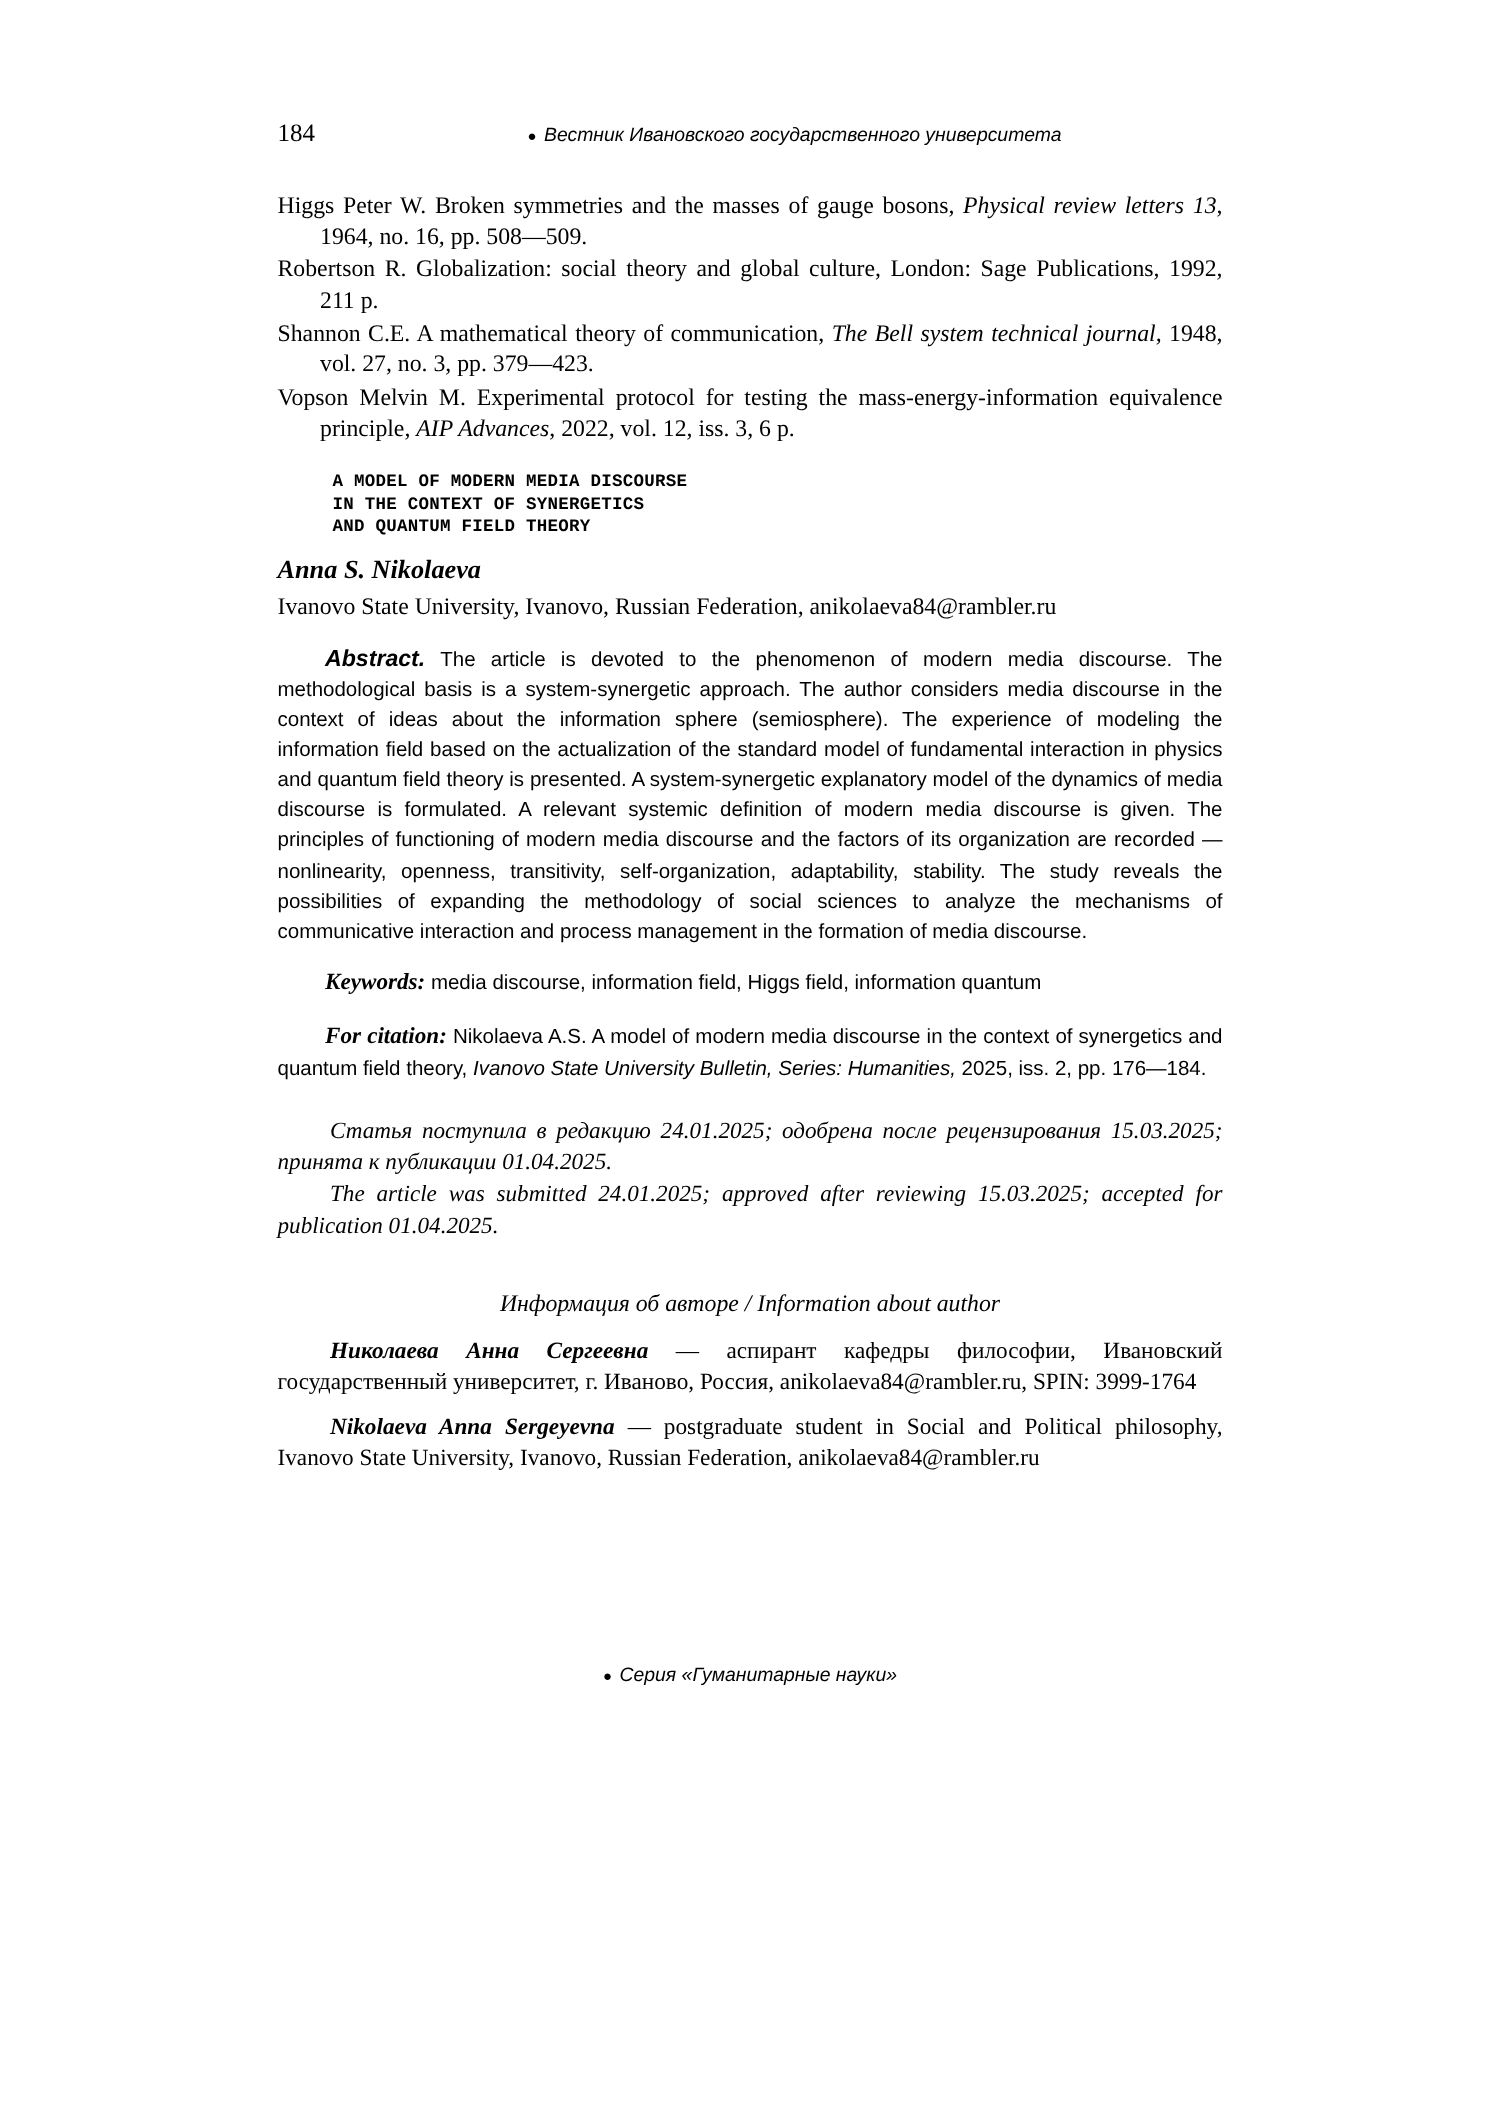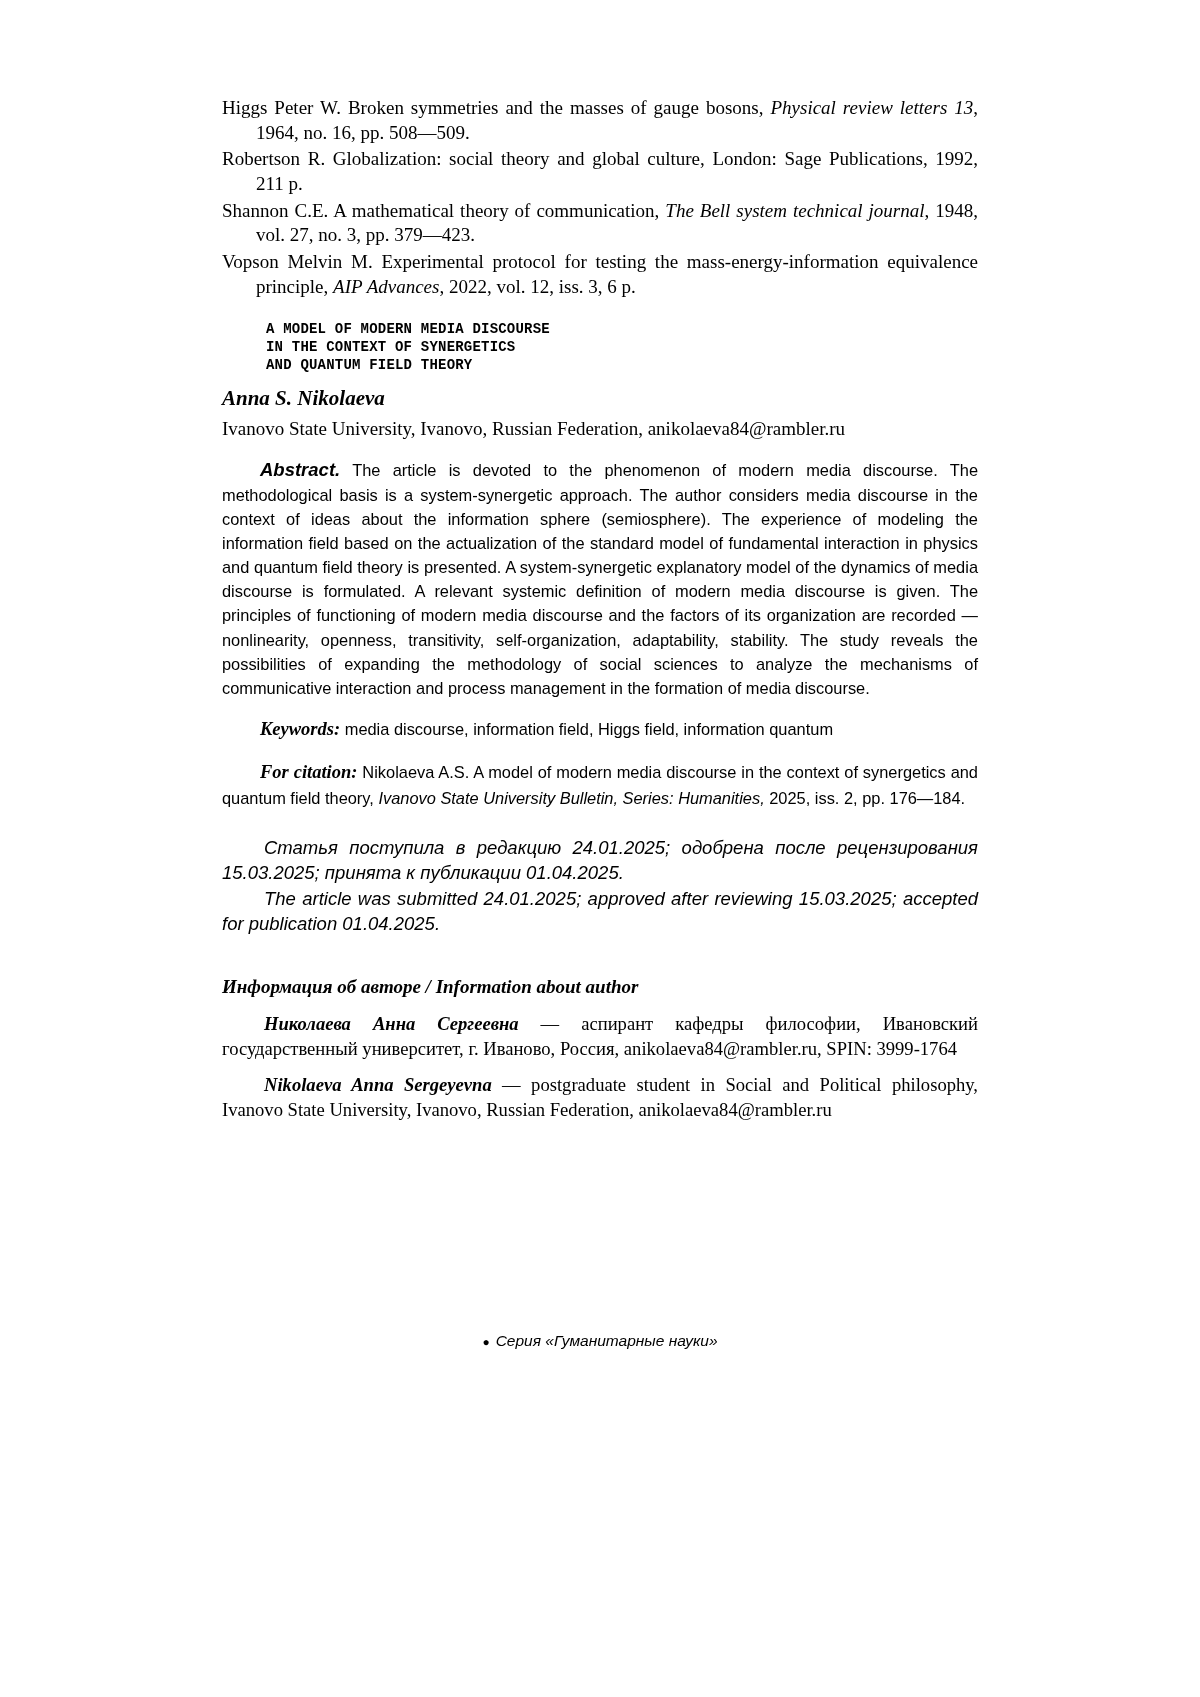--- a/index.html
+++ b/index.html
@@ -129,35 +129,35 @@
   }
   .citation .lead {
     font-family: "Liberation Serif", serif;
     font-weight: bold;
     font-style: italic;
     font-size: 18.5px;
   }
   .citation i { font-style: italic; }
 
   .dates {
-    font-family: Liberation Sans, sans-serif;
+    font-family: Liberation Serif, serif;
     font-style: italic;
     font-size: 18.5px;
     line-height: 1.32;
     text-align: justify;
     text-indent: 42px;
     margin-bottom: 2px;
   }
   .dates.second { margin-bottom: 40px; }
 
   .info-head {
-    font-weight: bold;
+    font-weight: normal;
     font-style: italic;
     font-size: 19px;
-    text-align: left;
+    text-align: center;
     margin-top: 28px;
     margin-bottom: 14px;
   }
   .info-par {
     font-size: 18.6px;
     line-height: 1.33;
     text-align: justify;
     text-indent: 42px;
     margin-bottom: 12px;
   }
@@ -177,20 +177,26 @@
     font-size: 15.5px;
   }
 </style>
 </head>
 <body>
 
 <div class="page">
 
   <div class="content">
 
+    <div class="runhead">
+      <div class="pageno">184</div>
+      <div class="rh-right">
+        <span class="bullet">●</span><span>Вестник Ивановского государственного университета</span>
+      </div>
+    </div>
 
     <div class="bib">
       <div class="bib-item" id="bib0"><span>Higgs Peter W. Broken symmetries and the masses of gauge bosons, </span><i>Physical review letters 13</i><span>, 1964, no. 16, pp. 508—509.</span></div>
       <div class="bib-item" id="bib1"><span>Robertson R. Globalization: social theory and global culture, London: Sage Publications, 1992, 211 p.</span></div>
       <div class="bib-item" id="bib2"><span>Shannon C.E. A mathematical theory of communication, </span><i>The Bell system technical journal</i><span>, 1948, vol. 27, no. 3, pp. 379—423.</span></div>
       <div class="bib-item" id="bib3"><span>Vopson Melvin M. Experimental protocol for testing the mass-energy-information equivalence principle, </span><i>AIP Advances</i><span>, 2022, vol. 12, iss. 3, 6 p.</span></div>
     </div>
 
     <div class="art-title">
       <div>A MODEL OF MODERN MEDIA DISCOURSE</div>

